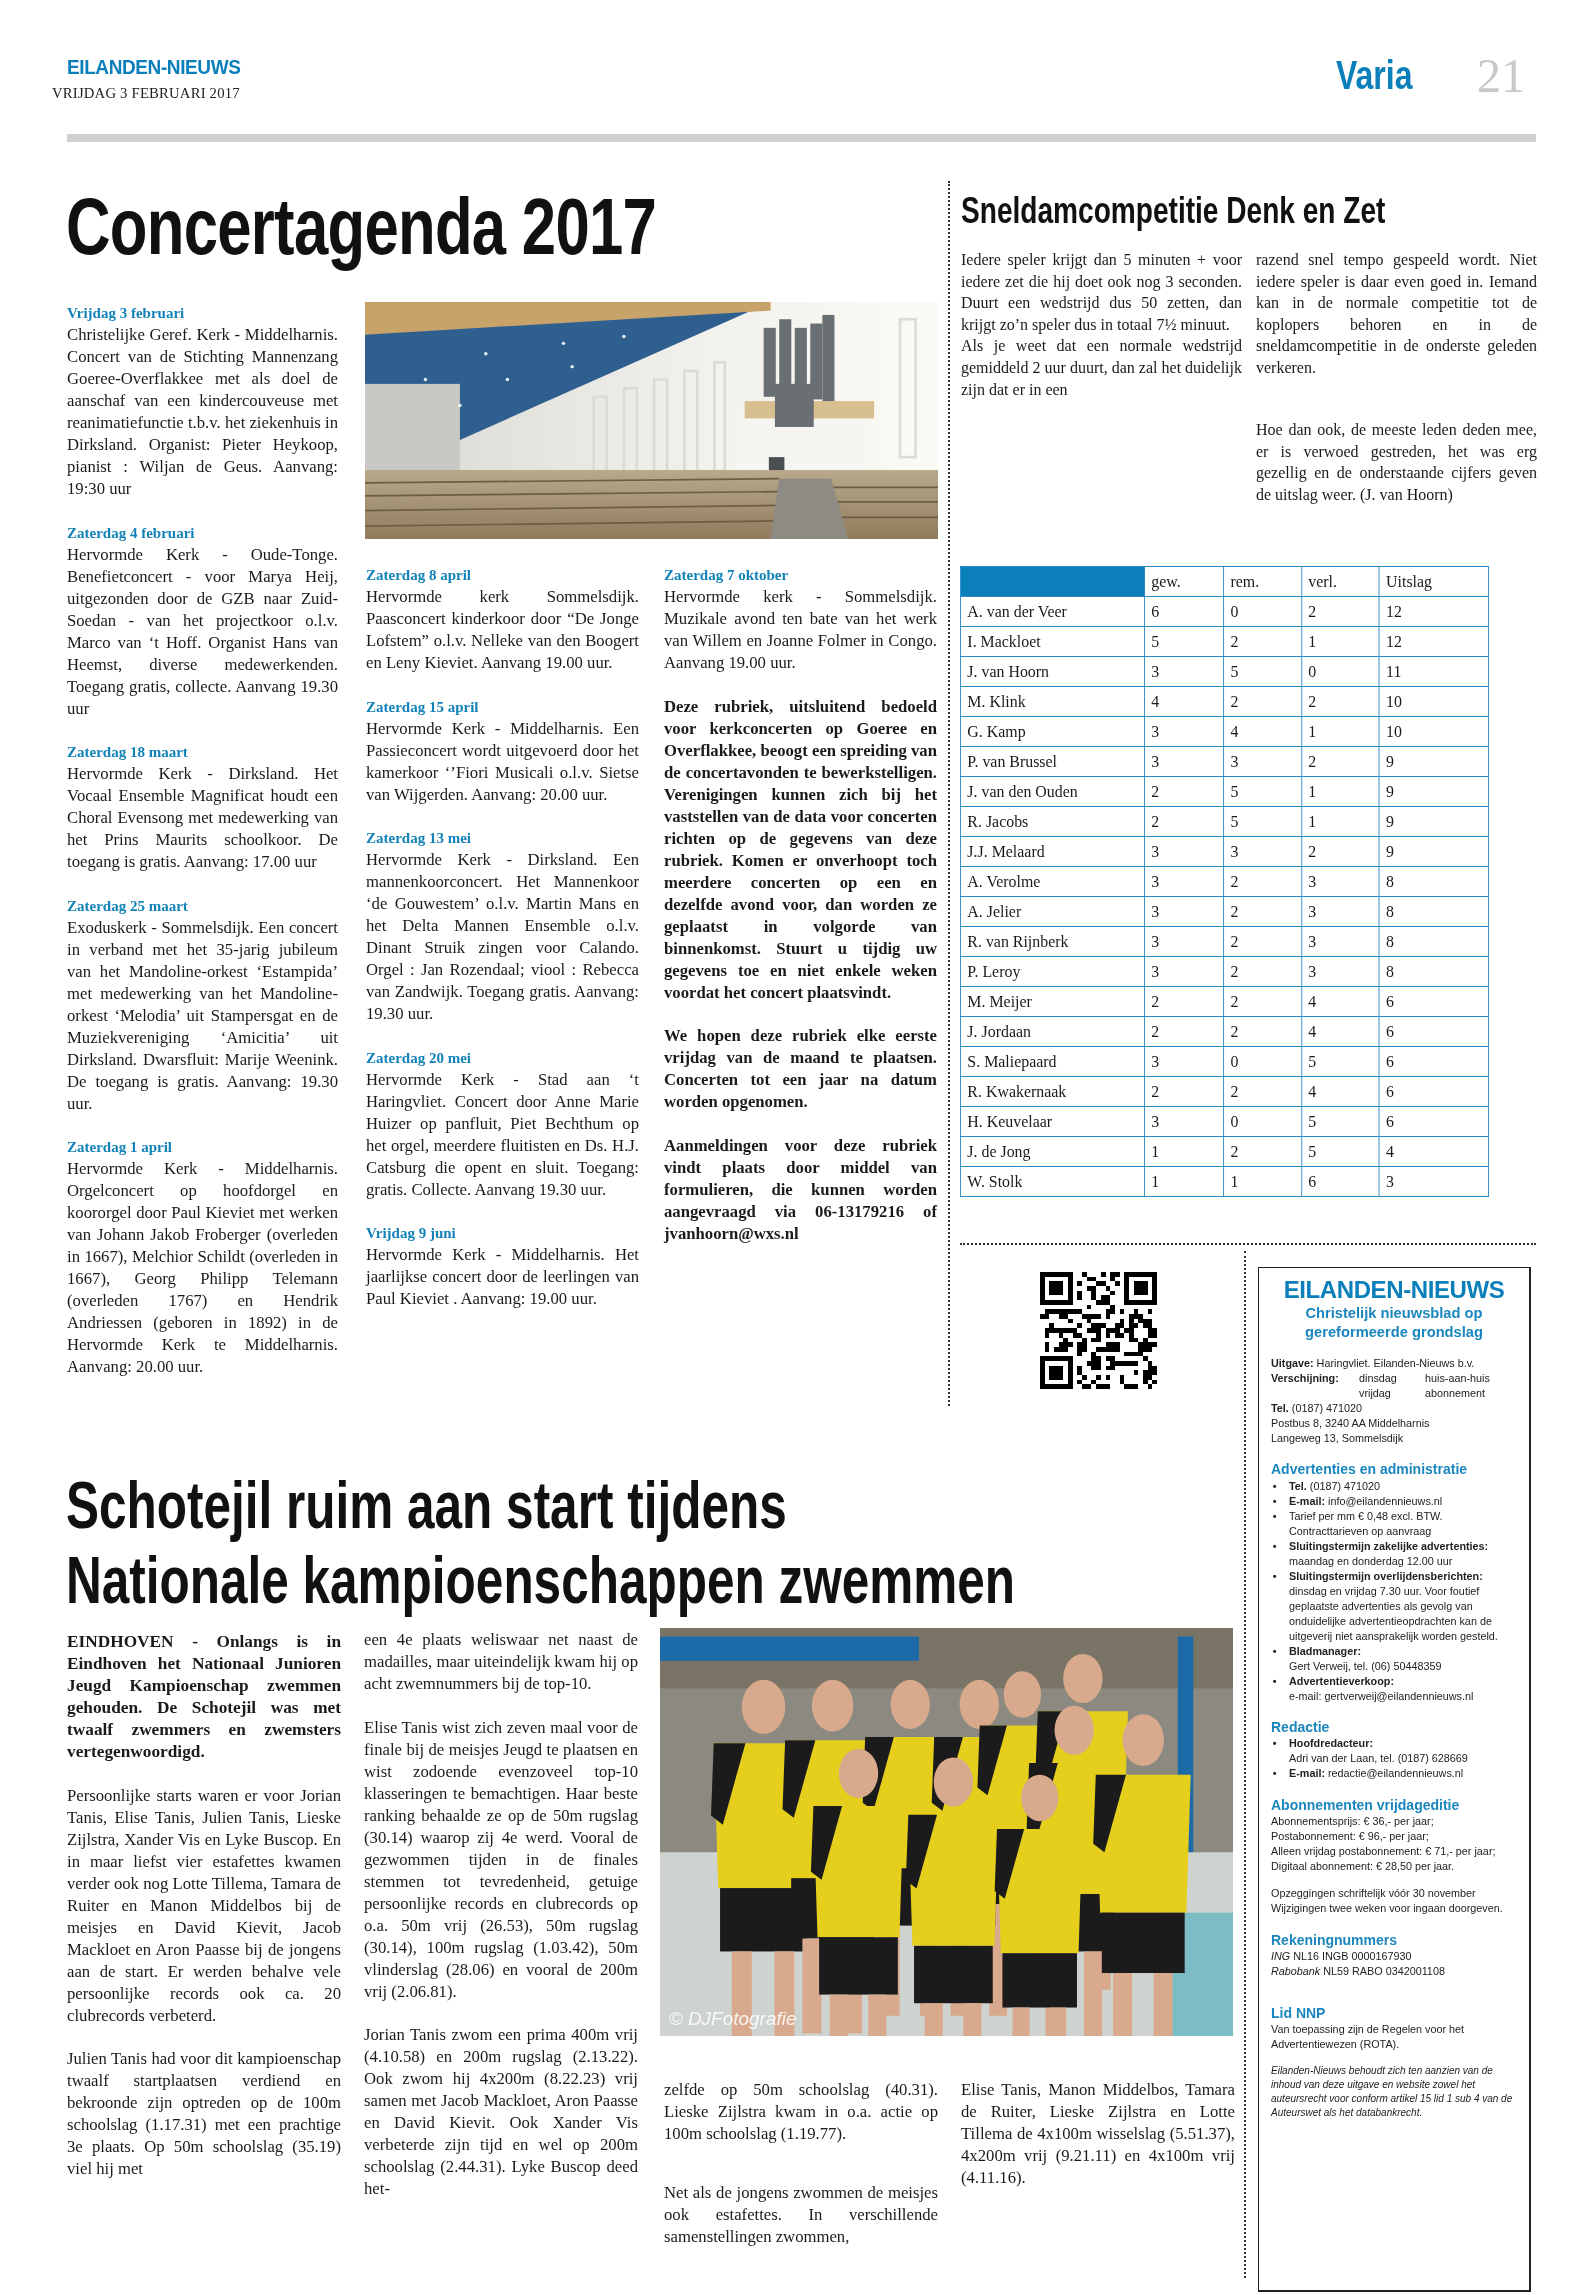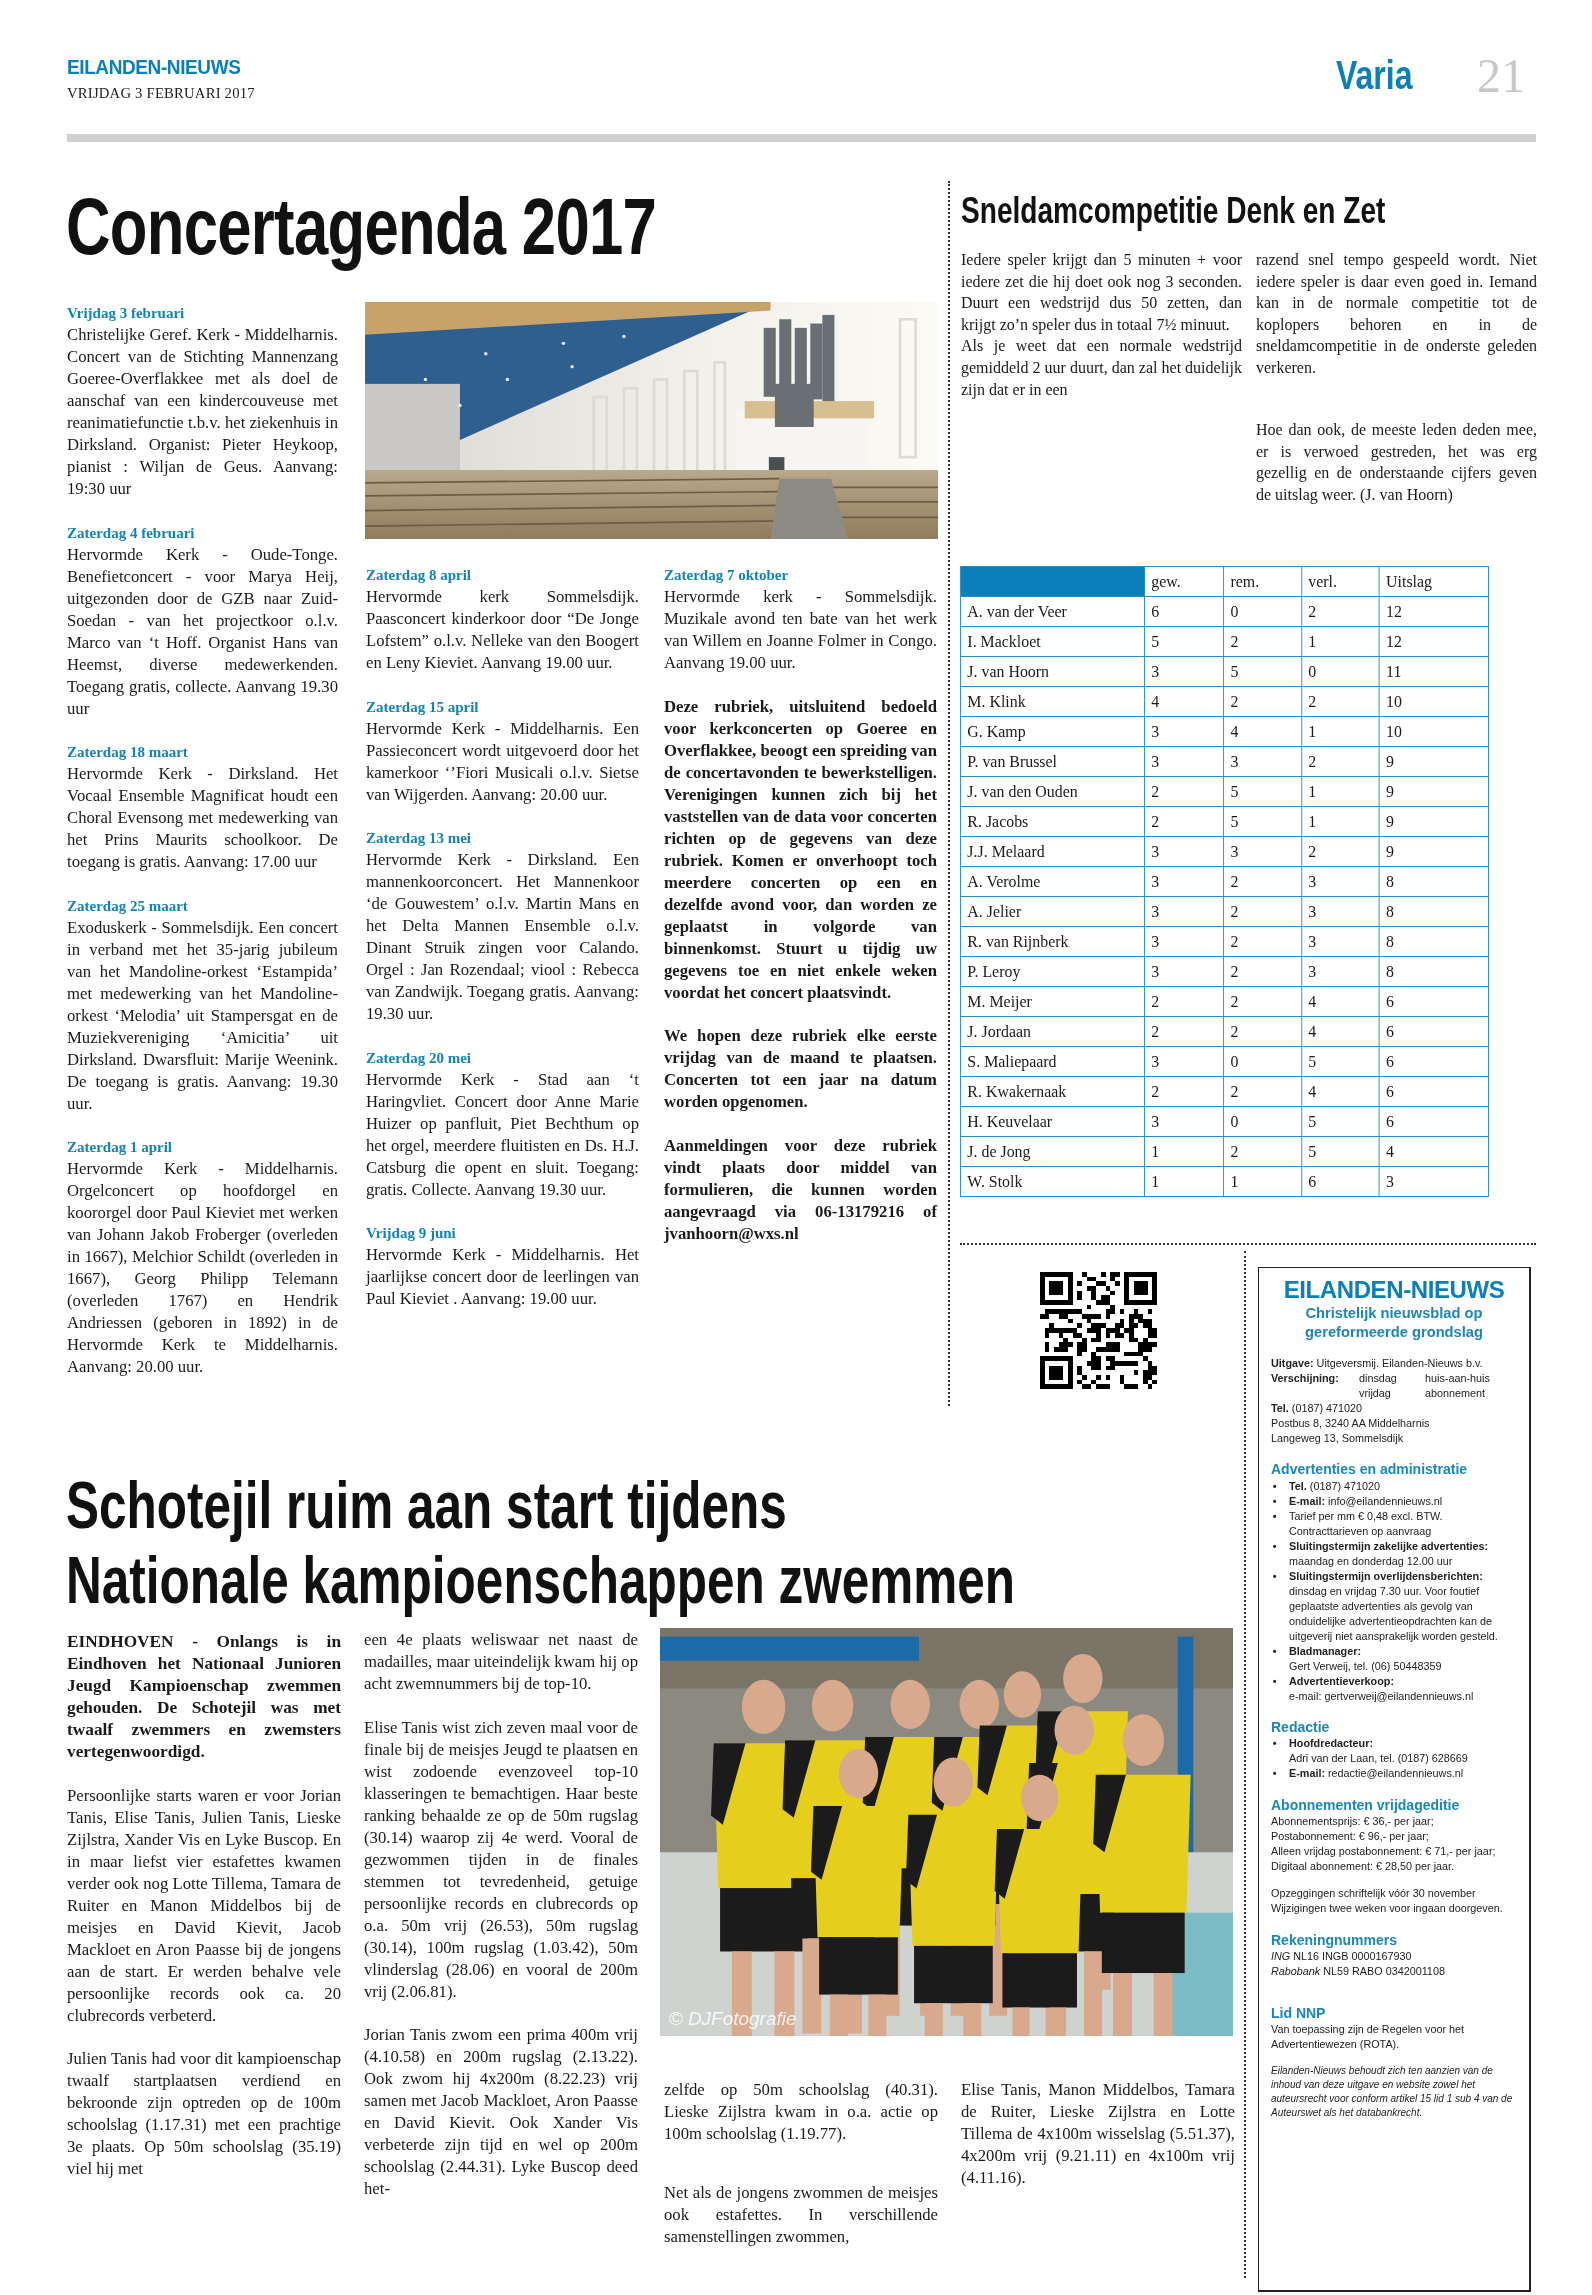--- a/index.html
+++ b/index.html
@@ -2,21 +2,21 @@
 <html style="font-size:14px"><head>
 <meta charset="utf-8">
 <style>
   * { box-sizing: border-box; margin: 0; padding: 0; }
   html, body { width: 1592px; height: 2295px; background: #ffffff; }
   body { position: relative; font-family: "Liberation Serif", "DejaVu Serif", serif; color: #1a1a1a; overflow: hidden; }
   .abs { position: absolute; }
 
   
   .masthead-logo { left: 67px; top: 57px; font-family: "Liberation Sans", sans-serif; font-weight: 700; font-size: 19px; letter-spacing: -0.4px; color: #0a7fba; transform: scaleY(1.05); }
-  .masthead-date { left: 67px; top: 85px; font-size: 14.7px; color: #222; letter-spacing: 0.2px; }
+  .masthead-date { left: 52px; top: 85px; font-size: 14.7px; color: #222; letter-spacing: 0.2px; }
   .section-name { left: 1336px; top: 52px; font-family: "Liberation Sans", sans-serif; font-weight: 700; font-size: 41px; color: #0a7fba; transform: scaleX(0.78); transform-origin: left top; }
   .page-number { left: 1477px; top: 48px; font-family: "Liberation Serif", serif; font-size: 48px; color: #c8c8c8; }
   .top-rule { left: 67px; top: 134px; width: 1469px; height: 7.8px; background: #d0d0d0; }
 
   
   .headline { font-family: "Liberation Sans", sans-serif; font-weight: 700; color: #111; transform-origin: left top; white-space: nowrap; }
   .h-concert { left: 66px; top: 181px; font-size: 79px; transform: scaleX(0.78); letter-spacing: -0.9px; }
   .h-dam { left: 961px; top: 190px; font-size: 36px; transform: scaleX(0.78); }
   .h-swim1 { left: 66px; top: 1467px; font-size: 66px; transform: scaleX(0.75); }
   .h-swim2 { left: 66px; top: 1542px; font-size: 66px; transform: scaleX(0.75); }
@@ -542,21 +542,21 @@
       <rect x="20" y="2" width="3" height="3" fill="#000"></rect>
       <rect x="0" y="18" width="7" height="7" fill="#000"></rect>
       <rect x="1" y="19" width="5" height="5" fill="#fff"></rect>
       <rect x="2" y="20" width="3" height="3" fill="#000"></rect>
     </svg>
 </div>
 
 <div class="abs colophon">
   <div class="colo-logo">EILANDEN-NIEUWS</div>
   <div class="colo-sub">Christelijk nieuwsblad op gereformeerde grondslag</div>
-  <div><span class="colo-b">Uitgave:</span> <span>Uitgeversmij. Eilanden-Nieuws b.v.</span></div>
+  <div><span class="colo-b">Uitgave:</span> <span>Haringvliet. Eilanden-Nieuws b.v.</span></div>
   <div class="verschijning">
     <span class="colo-b">Verschijning:</span>
     <span>dinsdag</span>
     <span>huis-aan-huis</span>
     <span></span>
     <span>vrijdag</span>
     <span>abonnement</span>
   </div>
   <div><span class="colo-b">Tel.</span> <span>(0187) 471020</span></div>
   <div>Postbus 8, 3240 AA Middelharnis</div>

